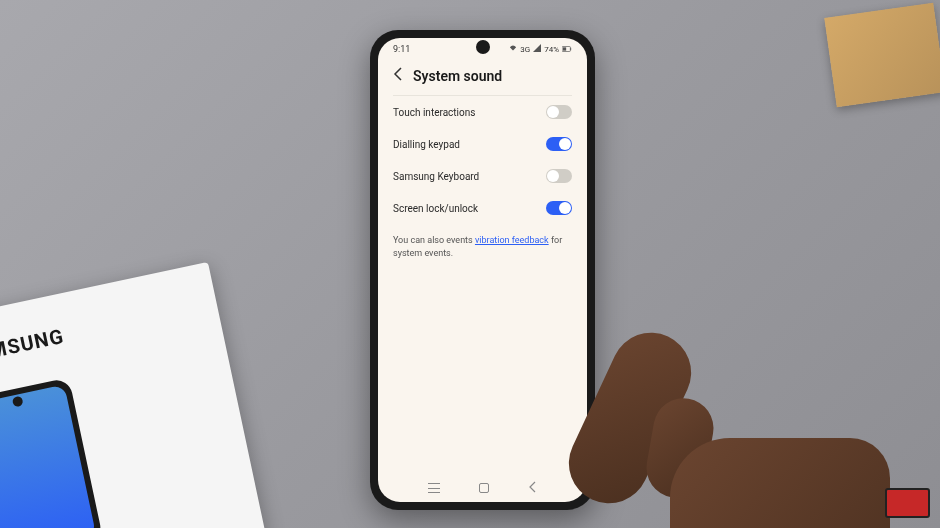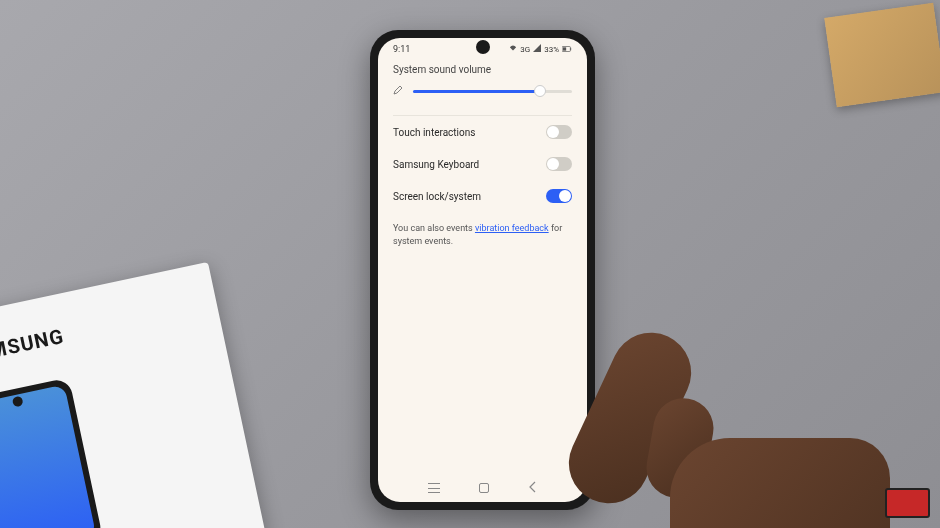--- a/index.html
+++ b/index.html
@@ -340,65 +340,65 @@
           <svg width="8" height="8" viewBox="0 0 10 10">
               <path d="M5 8 L1 4 Q5 0 9 4 Z" fill="#555"></path>
             </svg>
         </span>
         <span>3G</span>
         <span>
           <svg width="8" height="8" viewBox="0 0 10 10">
               <path d="M0 10 L10 10 L10 0 Z" fill="#555"></path>
             </svg>
         </span>
-        <span>33%</span>
+        <span>74%</span>
         <span>
           <svg width="10" height="6" viewBox="0 0 12 6">
               <rect x="0" y="0" width="10" height="6" rx="1" fill="none" stroke="#555" stroke-width="0.8"></rect>
               <rect x="1" y="1" width="4" height="4" fill="#555"></rect>
               <rect x="10" y="1.5" width="1" height="3" fill="#555"></rect>
             </svg>
         </span>
       </div>
     </div>
 
-
-    <div class="section">
-      <div class="section-label">System sound volume</div>
-      <div class="slider-row">
-        <span class="slider-icon">
-          <svg width="10" height="10" viewBox="0 0 10 10">
-              <path d="M1 9 L2 6 L7 1 L9 3 L4 8 Z" fill="none" stroke="#666" stroke-width="0.8"></path>
-            </svg>
-        </span>
-        <div class="slider-track">
-          <div class="slider-fill"></div>
-          <div class="slider-thumb"></div>
-        </div>
-      </div>
+    <div class="header">
+      <span class="back-btn">
+        <svg width="10" height="14" viewBox="0 0 10 14">
+            <path d="M8 1 L2 7 L8 13" fill="none" stroke="#333" stroke-width="1.5"></path>
+          </svg>
+      </span>
+      <span class="page-title">System sound</span>
     </div>
+
 
     <div class="divider"></div>
 
 
     <div id="toggle-list">
         <div class="toggle-row">
           <span class="toggle-label">Touch interactions</span>
           <div class="toggle off">
+            <div class="toggle-knob"></div>
+          </div>
+        </div>
+        <div class="toggle-row">
+          <span class="toggle-label">Dialling keypad</span>
+          <div class="toggle on">
             <div class="toggle-knob"></div>
           </div>
         </div>
         <div class="toggle-row">
           <span class="toggle-label">Samsung Keyboard</span>
           <div class="toggle off">
             <div class="toggle-knob"></div>
           </div>
         </div>
         <div class="toggle-row">
-          <span class="toggle-label">Screen lock/system</span>
+          <span class="toggle-label">Screen lock/unlock</span>
           <div class="toggle on">
             <div class="toggle-knob"></div>
           </div>
         </div>
       </div>
 
     <div class="footer-text">
       <span>You can also events </span><span class="link">vibration feedback</span><span> for system events.</span>
     </div>
 

